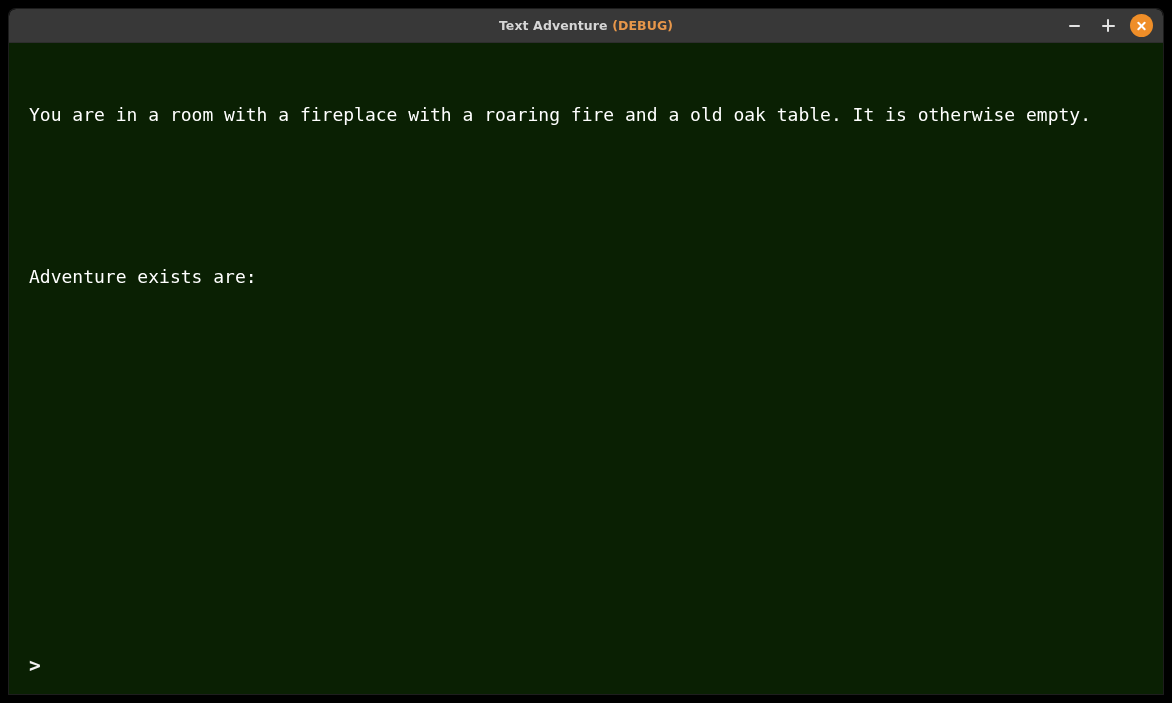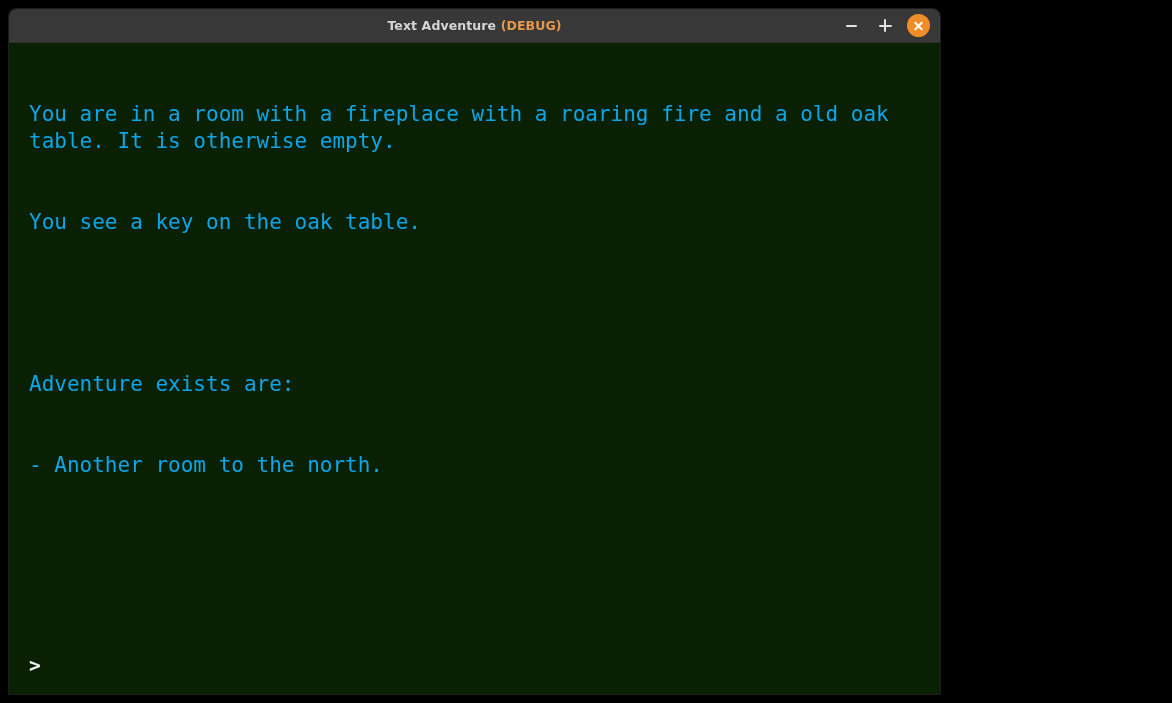--- a/index.html
+++ b/index.html
@@ -16,21 +16,21 @@
     width: 1172px;
     height: 703px;
     background: #000000;
   }
 
   
   #app-window {
     position: absolute;
     left: 9px;
     top: 9px;
-    width: 931px;
+    width: 1154px;
     height: 685px;
     display: flex;
     flex-direction: column;
     border-radius: 7px 7px 0 0;
     overflow: hidden;
     box-shadow: 0 0 0 1px #1d1d1d;
   }
 
   
   #titlebar {
@@ -138,23 +138,23 @@
     background: #0a2003;
     overflow: hidden;
   }
 
   #terminal-output {
     position: absolute;
     left: 20px;
     top: 4px;
     right: 8px;
     font-family: "DejaVu Sans Mono", "Liberation Mono", monospace;
-    font-size: 21px;
+    font-size: 18px;
     line-height: 27px;
-    color: #0ea5e9;
+    color: #ffffff;
     white-space: pre-wrap;
     word-wrap: break-word;
     letter-spacing: 0px;
   }
 
   .term-line { min-height: 27px; }
   .term-line.blank { height: 27px; }
 
   #prompt-row {
     position: absolute;
@@ -210,24 +210,22 @@
         <button class="ctl-btn" id="close-button">
           <span class="ctl-glyph-close"></span>
         </button>
       </div>
     </div>
 
     <div id="terminal">
 
       <div id="terminal-output">
         <div class="term-line">You are in a room with a fireplace with a roaring fire and a old oak table. It is otherwise empty.</div>
-        <div class="term-line">You see a key on the oak table.</div>
         <div class="term-line blank"></div>
         <div class="term-line">Adventure exists are:</div>
-        <div class="term-line">- Another room to the north.</div>
       </div>
 
       <div id="prompt-row">
         <span id="prompt-symbol">&gt;</span>
         <input id="prompt-input" type="text" value="" style="">
       </div>
 
     </div>
   </div>
 </div>

